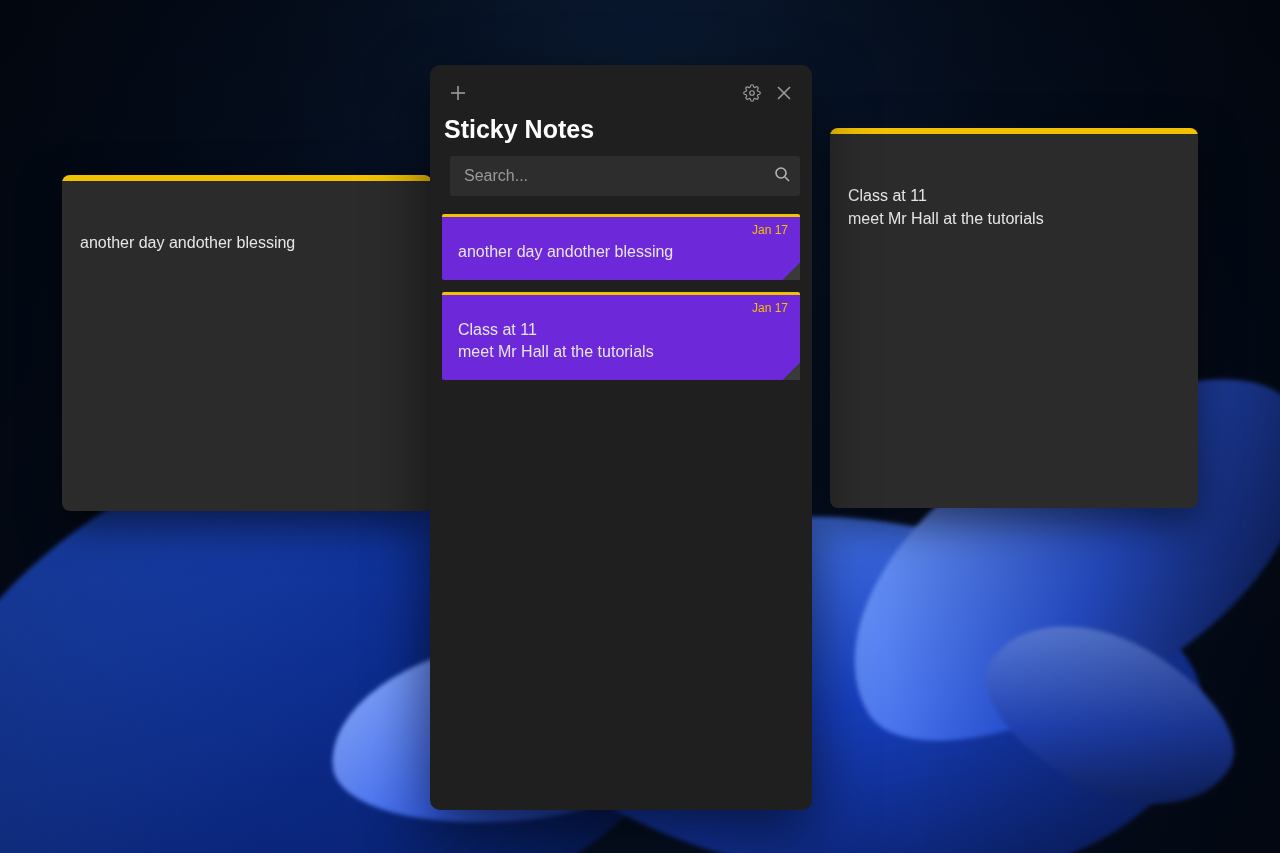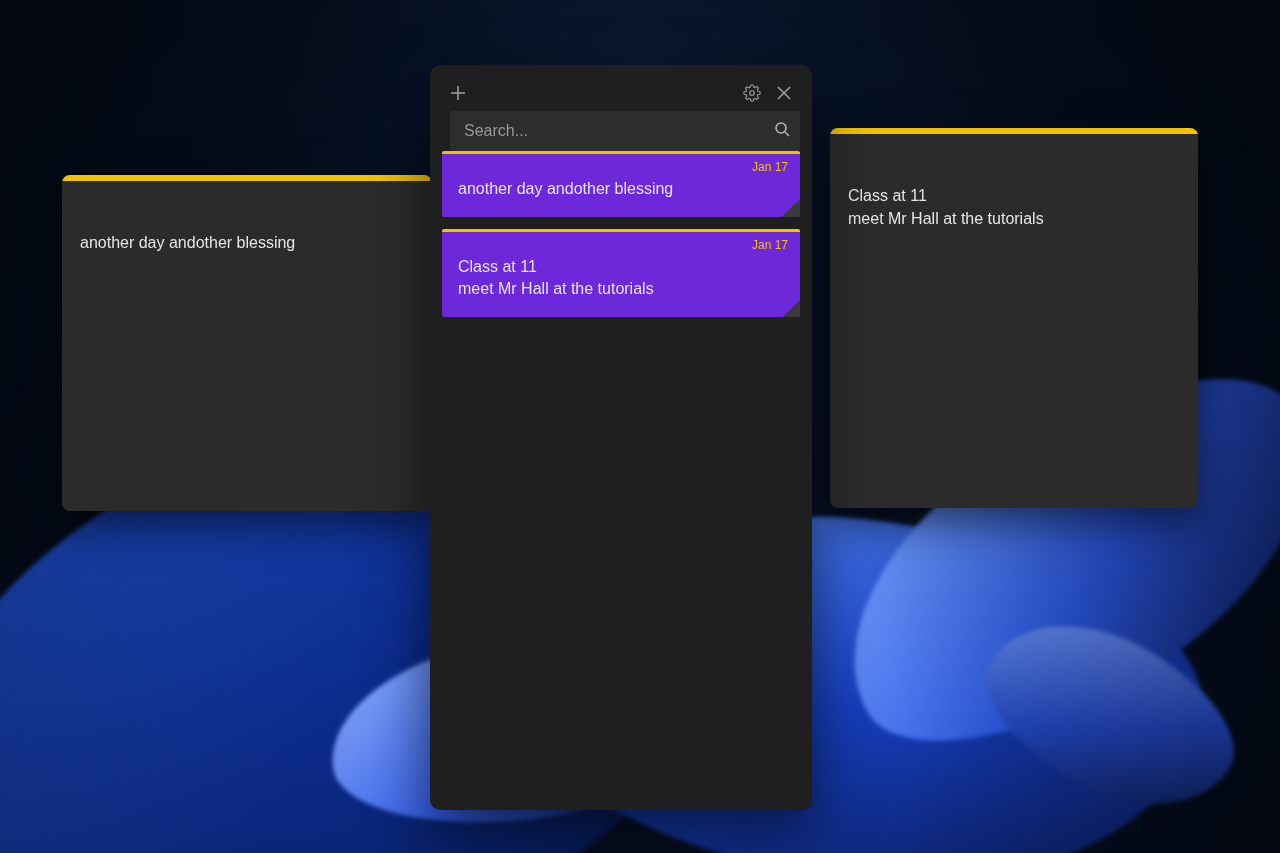--- a/index.html
+++ b/index.html
@@ -70,21 +70,21 @@
 
   .app-title {
     font-size: 25px;
     font-weight: 600;
     margin: 4px 0 12px 2px;
     color: #ffffff;
   }
 
   .search-wrap {
     position: relative;
-    margin-bottom: 0;
+    margin-bottom: 18px;
     padding-left: 8px;
   }
   .search-input {
     width: 100%;
     height: 40px;
     background: #2d2d2d;
     border: none;
     border-radius: 3px;
     color: #e6e6e6;
     font-size: 16px;
@@ -166,20 +166,21 @@
       </svg>
     </div>
     <div class="icon-btn">
       <svg width="14" height="14" viewBox="0 0 14 14" stroke-width="1.6">
           <line x1="1" y1="1" x2="13" y2="13"></line>
           <line x1="13" y1="1" x2="1" y2="13"></line>
         </svg>
     </div>
   </div>
 
+  <div class="app-title">Sticky Notes</div>
 
   <div class="search-wrap">
     <input class="search-input" placeholder="Search..." style="">
     <span class="search-icon">
       <svg width="16" height="16" viewBox="0 0 16 16" stroke="currentColor" fill="none" stroke-width="1.6">
           <circle cx="7" cy="7" r="5"></circle>
           <line x1="11" y1="11" x2="15" y2="15"></line>
         </svg>
     </span>
   </div>

